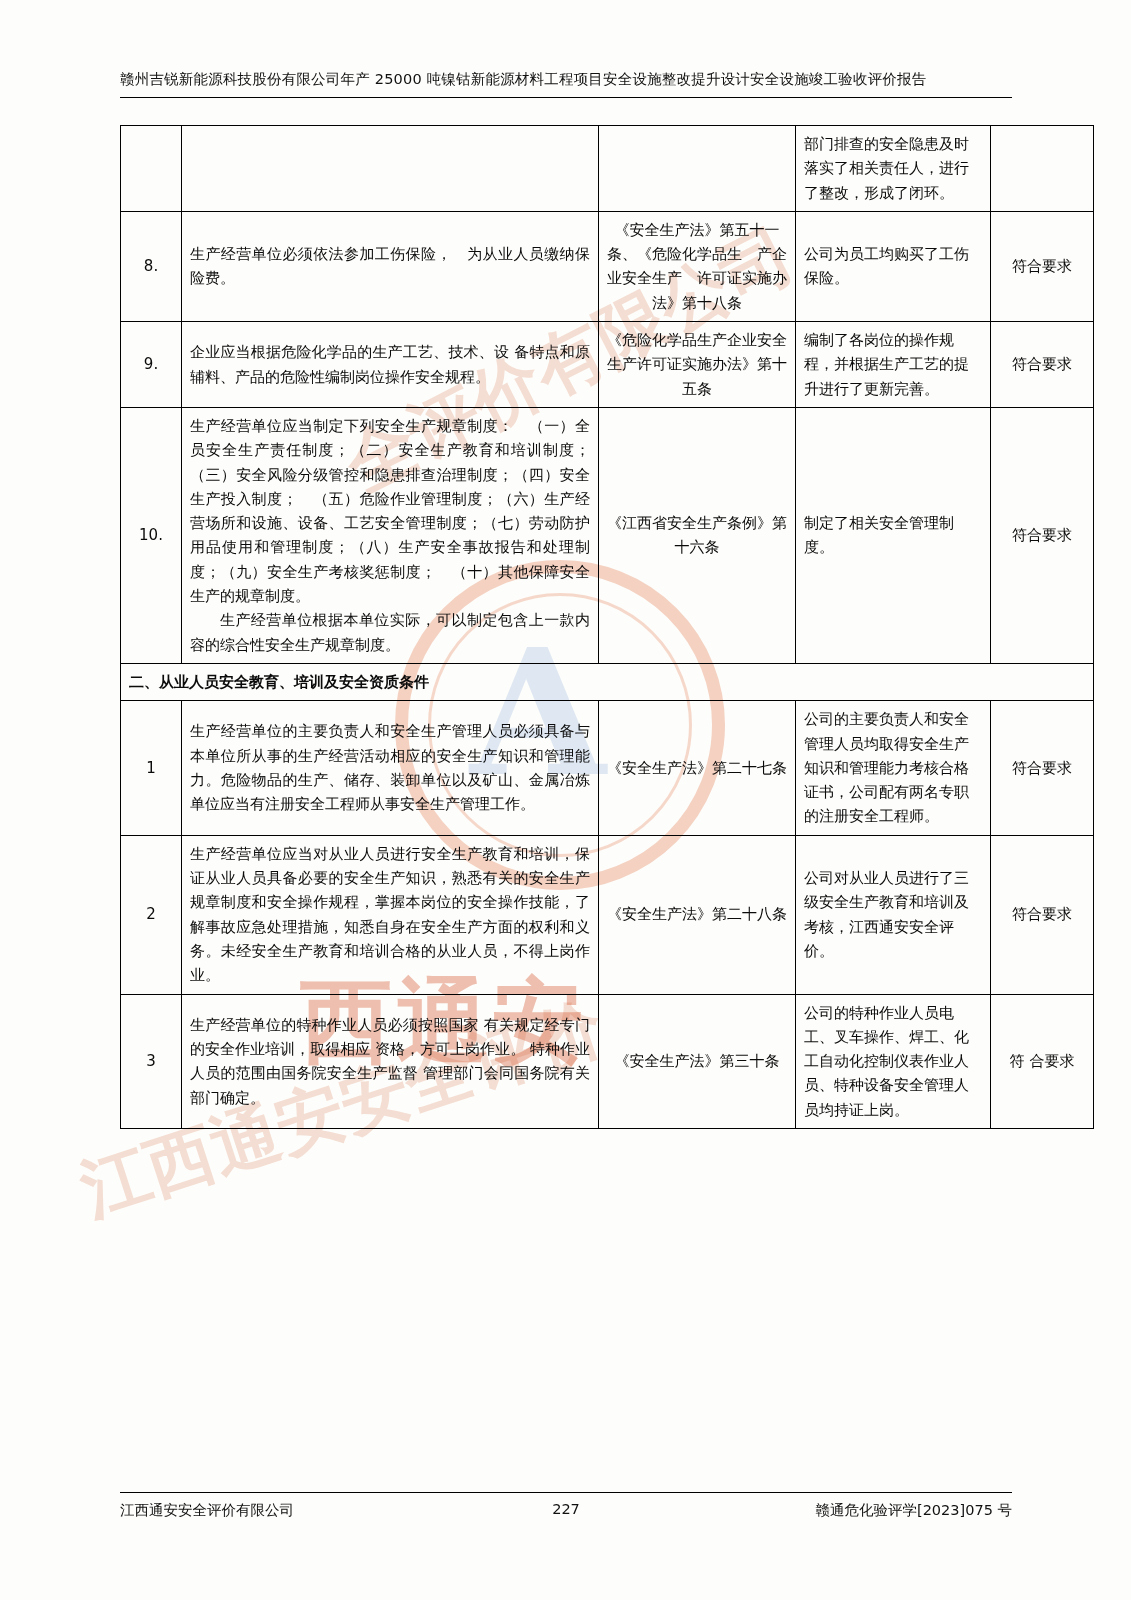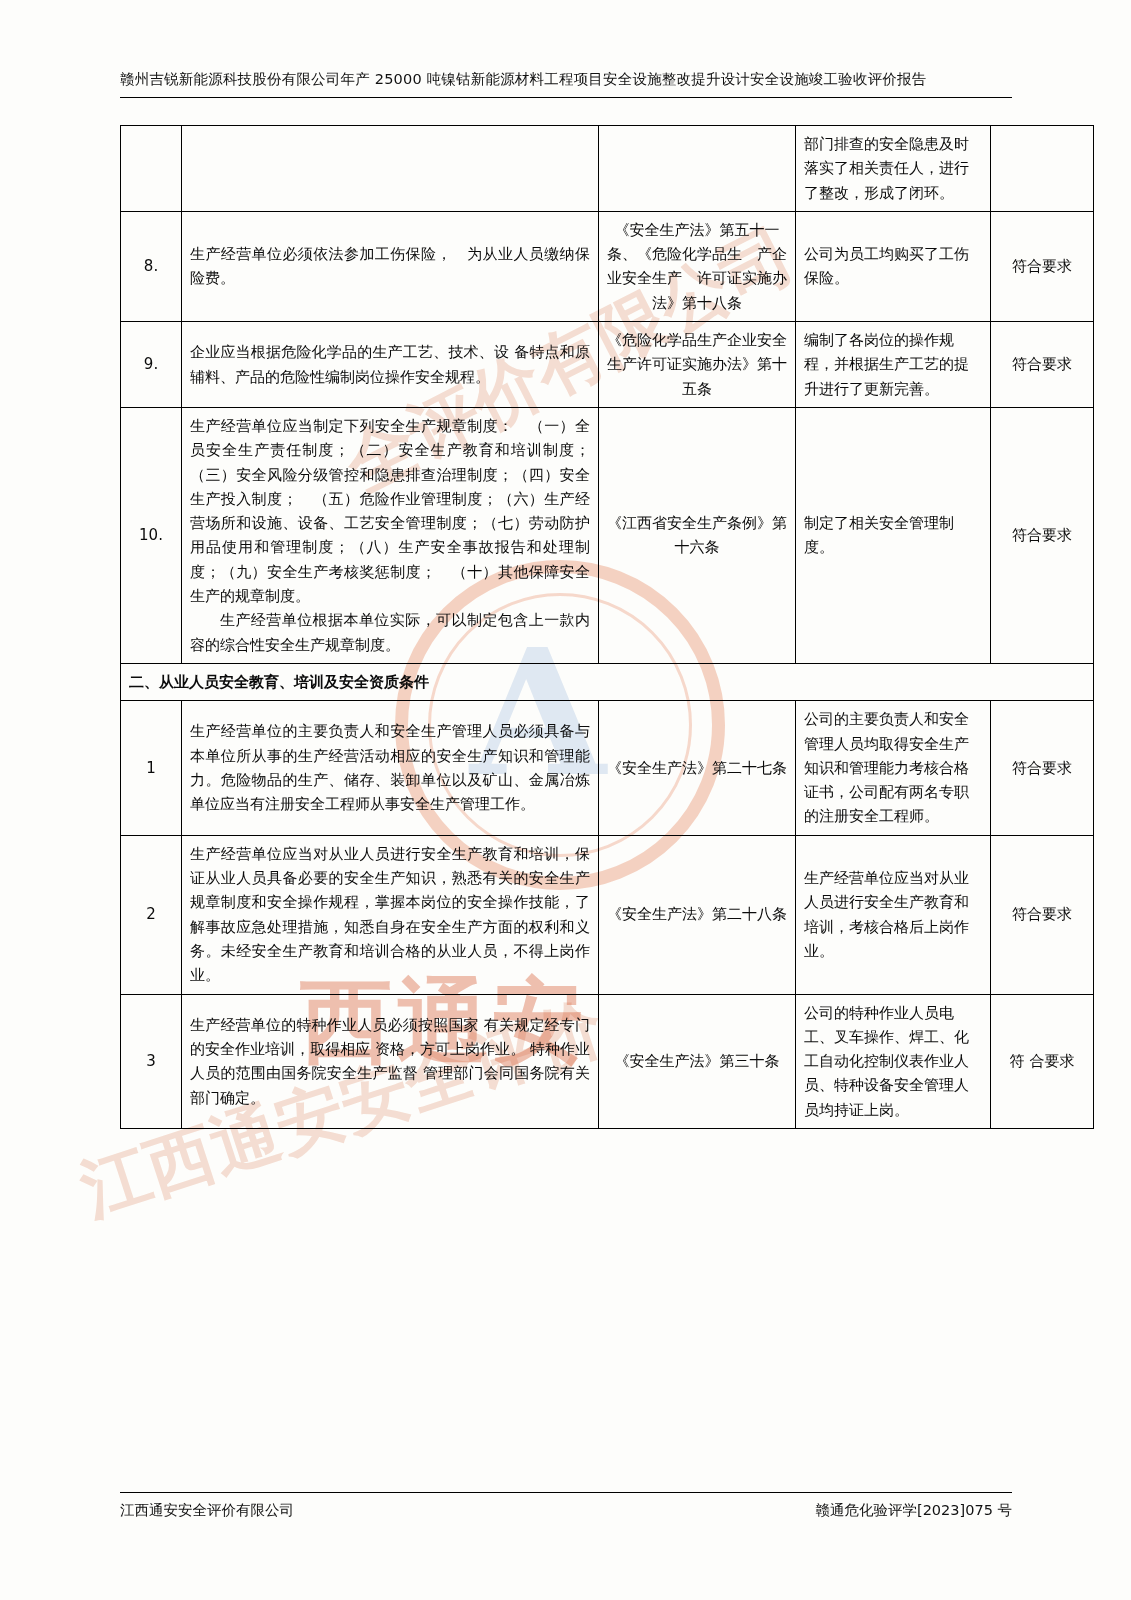--- a/index.html
+++ b/index.html
@@ -221,31 +221,32 @@
         <td class="num">1</td>
         <td class="req just">生产经营单位的主要负责人和安全生产管理人员必须具备与本单位所从事的生产经营活动相应的安全生产知识和管理能力。危险物品的生产、储存、装卸单位以及矿山、金属冶炼单位应当有注册安全工程师从事安全生产管理工作。</td>
         <td class="basis">《安全生产法》第二十七条</td>
         <td class="state">公司的主要负责人和安全管理人员均取得安全生产知识和管理能力考核合格证书，公司配有两名专职的注册安全工程师。</td>
         <td class="concl">符合要求</td>
       </tr>
       <tr>
         <td class="num">2</td>
         <td class="req just">生产经营单位应当对从业人员进行安全生产教育和培训，保证从业人员具备必要的安全生产知识，熟悉有关的安全生产规章制度和安全操作规程，掌握本岗位的安全操作技能，了解事故应急处理措施，知悉自身在安全生产方面的权利和义务。未经安全生产教育和培训合格的从业人员，不得上岗作业。</td>
         <td class="basis">《安全生产法》第二十八条</td>
-        <td class="state">生产经营单位应当对从业人员进行安全生产教育和培训，考核合格后上岗作业。</td>
+        <td class="state">公司对从业人员进行了三级安全生产教育和培训及考核，江西通安安全评价。</td>
         <td class="concl">符合要求</td>
       </tr>
       <tr>
         <td class="num">3</td>
         <td class="req just">生产经营单位的特种作业人员必须按照国家 有关规定经专门的安全作业培训，取得相应 资格，方可上岗作业。 特种作业人员的范围由国务院安全生产监督 管理部门会同国务院有关部门确定。</td>
         <td class="basis">《安全生产法》第三十条</td>
         <td class="state">公司的特种作业人员电工、叉车操作、焊工、化工自动化控制仪表作业人员、特种设备安全管理人员均持证上岗。</td>
         <td class="concl">符 合要求</td>
       </tr>
     </tbody>
   </table>
 
   <div class="doc-footer">
     <span>江西通安安全评价有限公司</span>
+    <span class="center">227</span>
     <span>赣通危化验评学[2023]075 号</span>
   </div>
 
 </div>
 
 </body></html>

